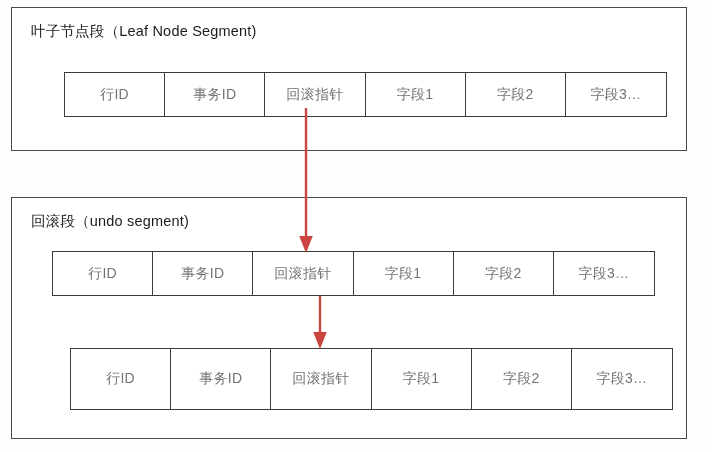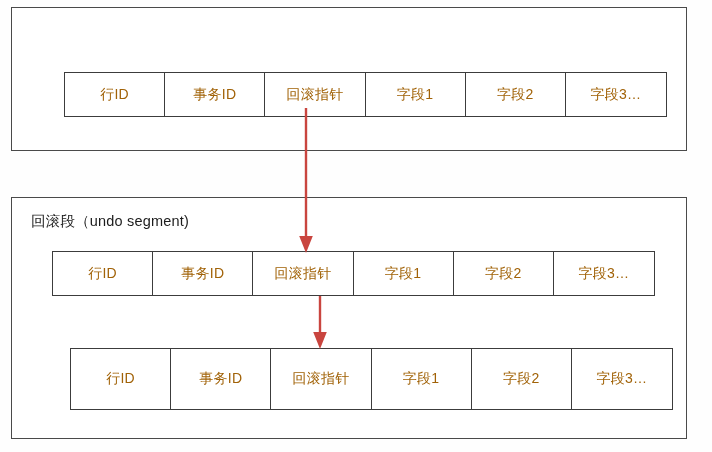--- a/index.html
+++ b/index.html
@@ -60,21 +60,21 @@
   }
   .record-cell {
     box-sizing: border-box;
     width: 100.5px;
     height: 100%;
     display: flex;
     align-items: center;
     justify-content: center;
     font-size: 14px;
     letter-spacing: 0.3px;
-    color: #a16207;
+    color: #737373;
     border-right: 1.4px solid #3c3c3c;
     white-space: nowrap;
   }
   .record-cell:last-child {
     border-right: none;
   }
 
   #row-leaf {
     left: 52px;
     top: 64px;
@@ -103,20 +103,21 @@
     pointer-events: none;
   }
   .arrow svg { display: block; }
 </style>
 </head>
 <body>
 
 <div id="canvas">
 
   <div class="segment-box" id="segment-leaf">
+    <div class="segment-title">叶子节点段（Leaf Node Segment)</div>
 
     <div class="record-row" id="row-leaf">
       <div class="record-cell">行ID</div>
       <div class="record-cell">事务ID</div>
       <div class="record-cell">回滚指针</div>
       <div class="record-cell">字段1</div>
       <div class="record-cell">字段2</div>
       <div class="record-cell">字段3…</div>
     </div>
   </div>

